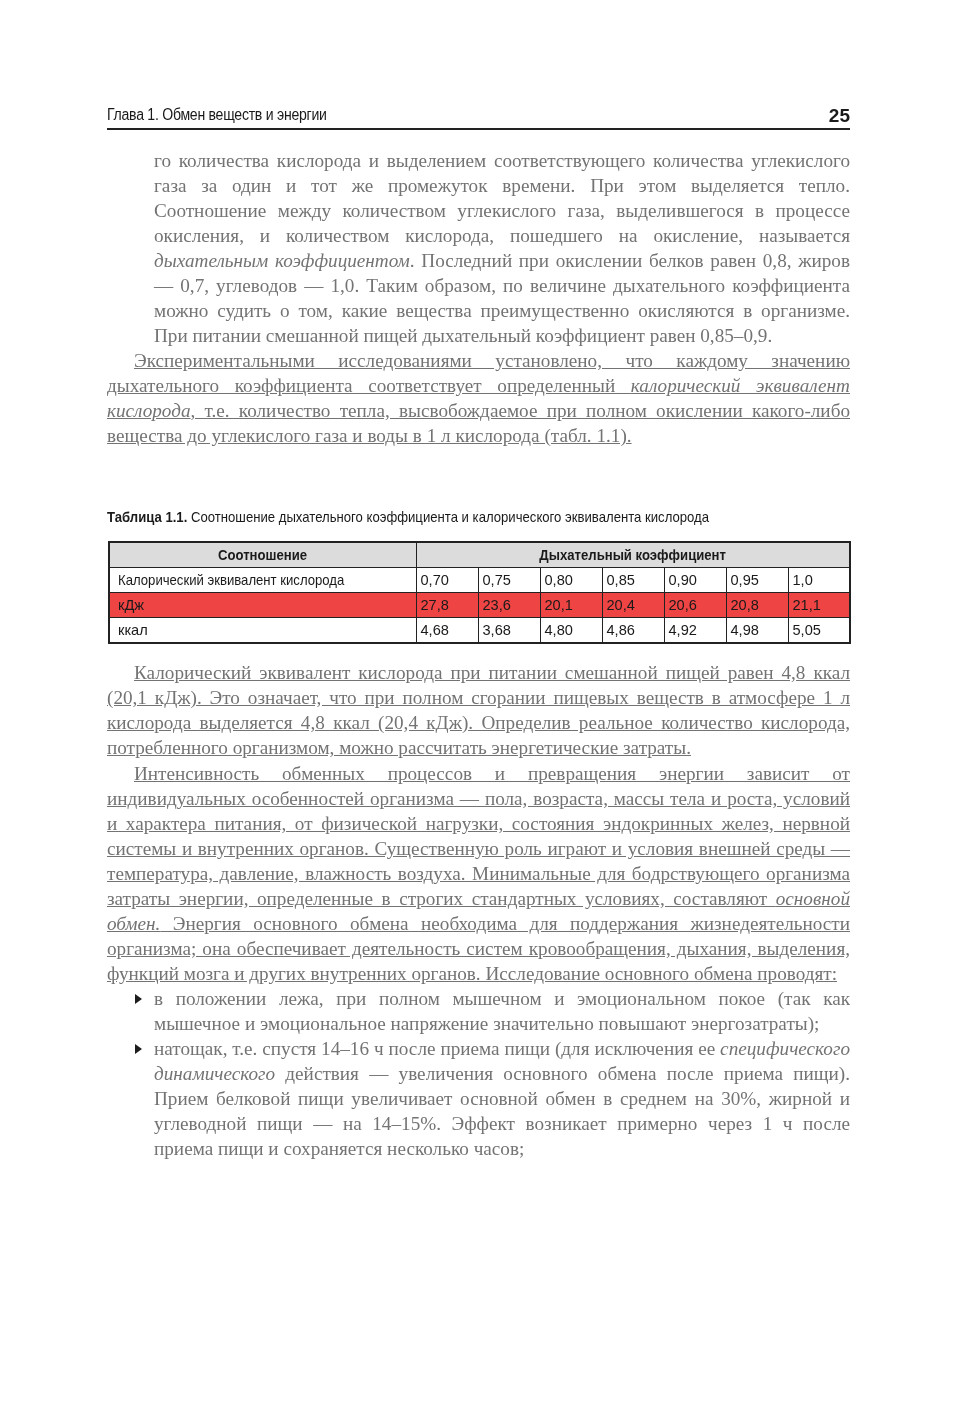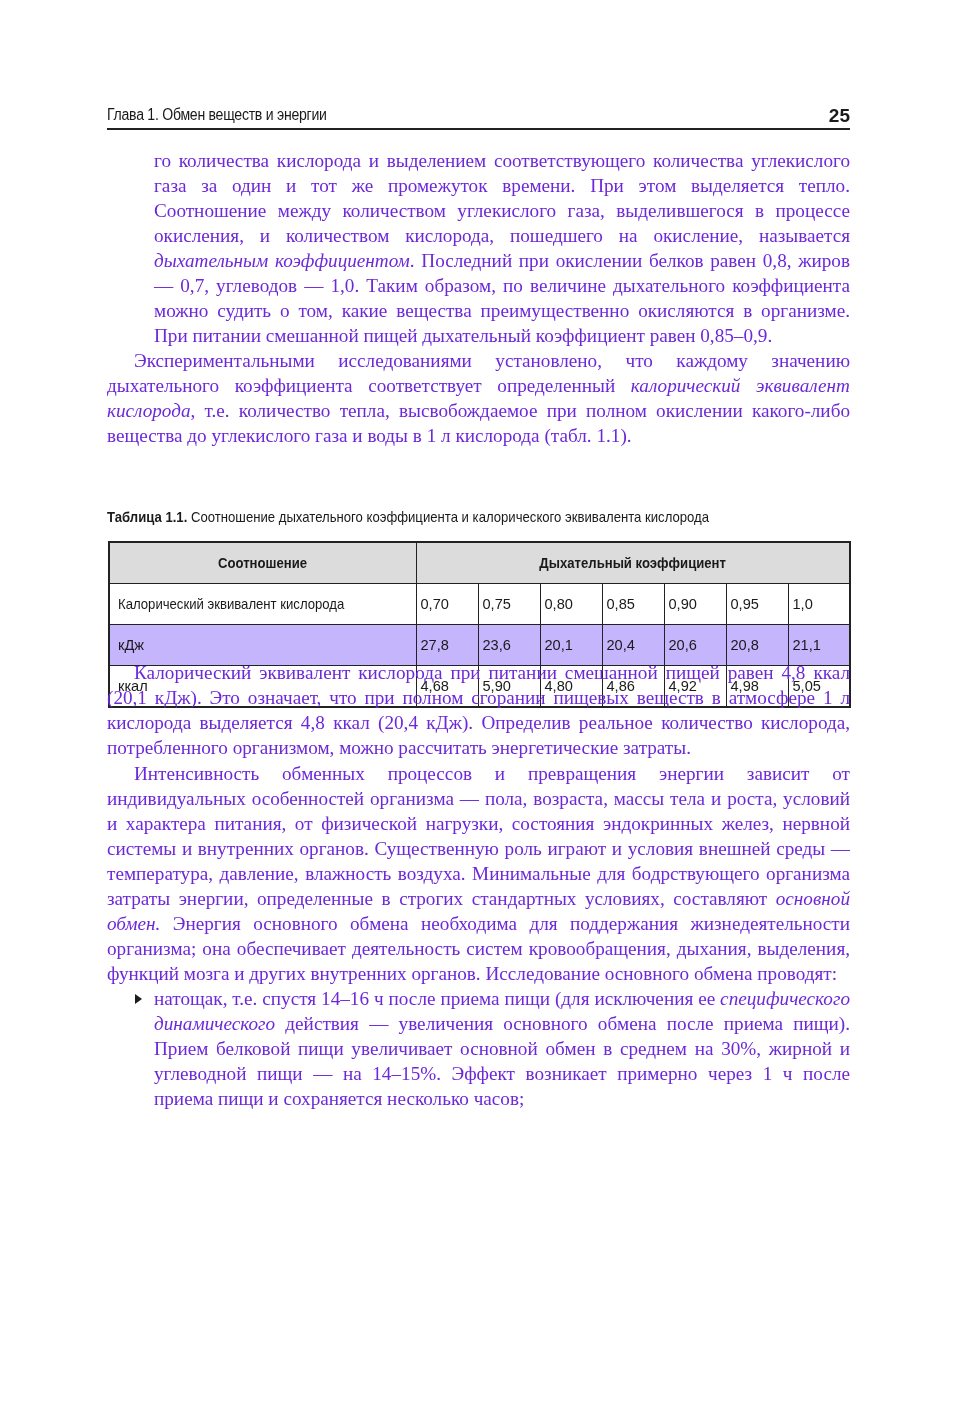--- a/index.html
+++ b/index.html
@@ -9,41 +9,41 @@
   .running-head {
     position: absolute; left: 107px; top: 104px; width: 743px; height: 24px;
     border-bottom: 2px solid #222;
     font-family: "Liberation Sans", sans-serif; font-size: 16px;
     transform-origin: left; 
   }
   .running-head .chapter { position: absolute; left: 0; top: 2px; letter-spacing: -0.3px; transform: scaleX(0.88); transform-origin: left; white-space: nowrap; }
   .running-head .pagenum { position: absolute; right: 0; top: 1px; font-weight: bold; font-size: 19px; }
 
   .text { position: absolute; left: 107px; width: 743px;
-    font-family: "Liberation Serif", serif; font-size: 19.2px; line-height: 25px; color: #6d28d9; }
+    font-family: "Liberation Serif", serif; font-size: 19.2px; line-height: 25px; color: #737373; }
   .text p { margin: 0; text-align: justify; text-align-last: left; hyphens: manual; }
   .indent-block { padding-left: 47px; }
-  .para-indent { text-indent: 27px; }
+  .para-indent { text-indent: 27px; text-decoration: underline; }
   i { font-style: italic; }
 
   .caption { position: absolute; left: 107px; top: 509px; width: 750px;
     font-family: "Liberation Sans", sans-serif; font-size: 14.6px; white-space: nowrap;
     transform: scaleX(0.9); transform-origin: left; }
   .caption b { font-weight: bold; }
 
   table.data {
     position: absolute; left: 108px; top: 541px; width: 741px; border-collapse: collapse;
     font-family: "Liberation Sans", sans-serif; font-size: 14.6px; table-layout: fixed;
   }
-  table.data td, table.data th { border: 1px solid #222; height: 24px; padding: 8px 4px; white-space: nowrap; }
+  table.data td, table.data th { border: 1px solid #222; height: 24px; padding: 0 4px; white-space: nowrap; }
   table.data { border: 2px solid #222; }
   table.data th { background: #dcdcdc; font-weight: bold; text-align: center; }
   table.data td.label { text-align: left; padding-left: 8px; }
   table.data td.num { }
-  table.data tr.shade td { background: #c4b5fd; }
+  table.data tr.shade td { background: #ef4444; }
   .cond { display: inline-block; transform: scaleX(0.9); }
 
   ul.bullets { list-style: none; margin: 0; padding: 0; }
   ul.bullets li { position: relative; padding-left: 47px; text-align: justify; text-align-last: left; }
   ul.bullets li .marker { position: absolute; left: 28px; top: 8px; width: 0; height: 0;
     border-top: 5px solid transparent; border-bottom: 5px solid transparent; border-left: 7px solid #1d1d1d; }
 </style>
 </head>
 <body>
 
@@ -95,33 +95,36 @@
       <td class="num">23,6</td>
       <td class="num">20,1</td>
       <td class="num">20,4</td>
       <td class="num">20,6</td>
       <td class="num">20,8</td>
       <td class="num">21,1</td>
     </tr>
     <tr>
       <td class="label">ккал</td>
       <td class="num">4,68</td>
-      <td class="num">5,90</td>
+      <td class="num">3,68</td>
       <td class="num">4,80</td>
       <td class="num">4,86</td>
       <td class="num">4,92</td>
       <td class="num">4,98</td>
       <td class="num">5,05</td>
     </tr>
   </tbody>
     </table>
 
   <div class="text" style="top:660px;">
     <p class="para-indent">Калорический эквивалент кислорода при питании смешанной пищей равен 4,8 ккал (20,1 кДж). Это означает, что при полном сгорании пищевых веществ в атмосфере 1 л кислорода выделяется 4,8 ккал (20,4 кДж). Определив реальное количество кислорода, потребленного организмом, можно рассчитать энергетические затраты.</p>
     <p class="para-indent" style="margin-top:1px;"><span>Интенсивность обменных процессов и превращения энергии зависит от индивидуальных особенностей организма — пола, возраста, массы тела и роста, условий и характера питания, от физической нагрузки, состояния эндокринных желез, нервной системы и внутренних органов. Существенную роль играют и условия внешней среды — температура, давление, влажность воздуха. Минимальные для бодрствующего организма затраты энергии, определенные в строгих стандартных условиях, составляют </span><i>основной обмен.</i><span> Энергия основного обмена необходима для поддержания жизнедеятельности организма; она обеспечивает деятельность систем кровообращения, дыхания, выделения, функций мозга и других внутренних органов. Исследование основного обмена проводят:</span></p>
     <ul class="bullets">
       <li>
+        <span class="marker"></span><span>в положении лежа, при полном мышечном и эмоциональном покое (так как мышечное и эмоциональное напряжение значительно повышают энергозатраты);</span>
+      </li>
+      <li>
         <span class="marker"></span><span>натощак, т.е. спустя 14–16 ч после приема пищи (для исключения ее </span><i>специфического динамического</i><span> действия — увеличения основного обмена после приема пищи). Прием белковой пищи увеличивает основной обмен в среднем на 30%, жирной и углеводной пищи — на 14–15%. Эффект возникает примерно через 1 ч после приема пищи и сохраняется несколько часов;</span>
       </li>
     </ul>
   </div>
 
 </div>
 
 </body></html>

